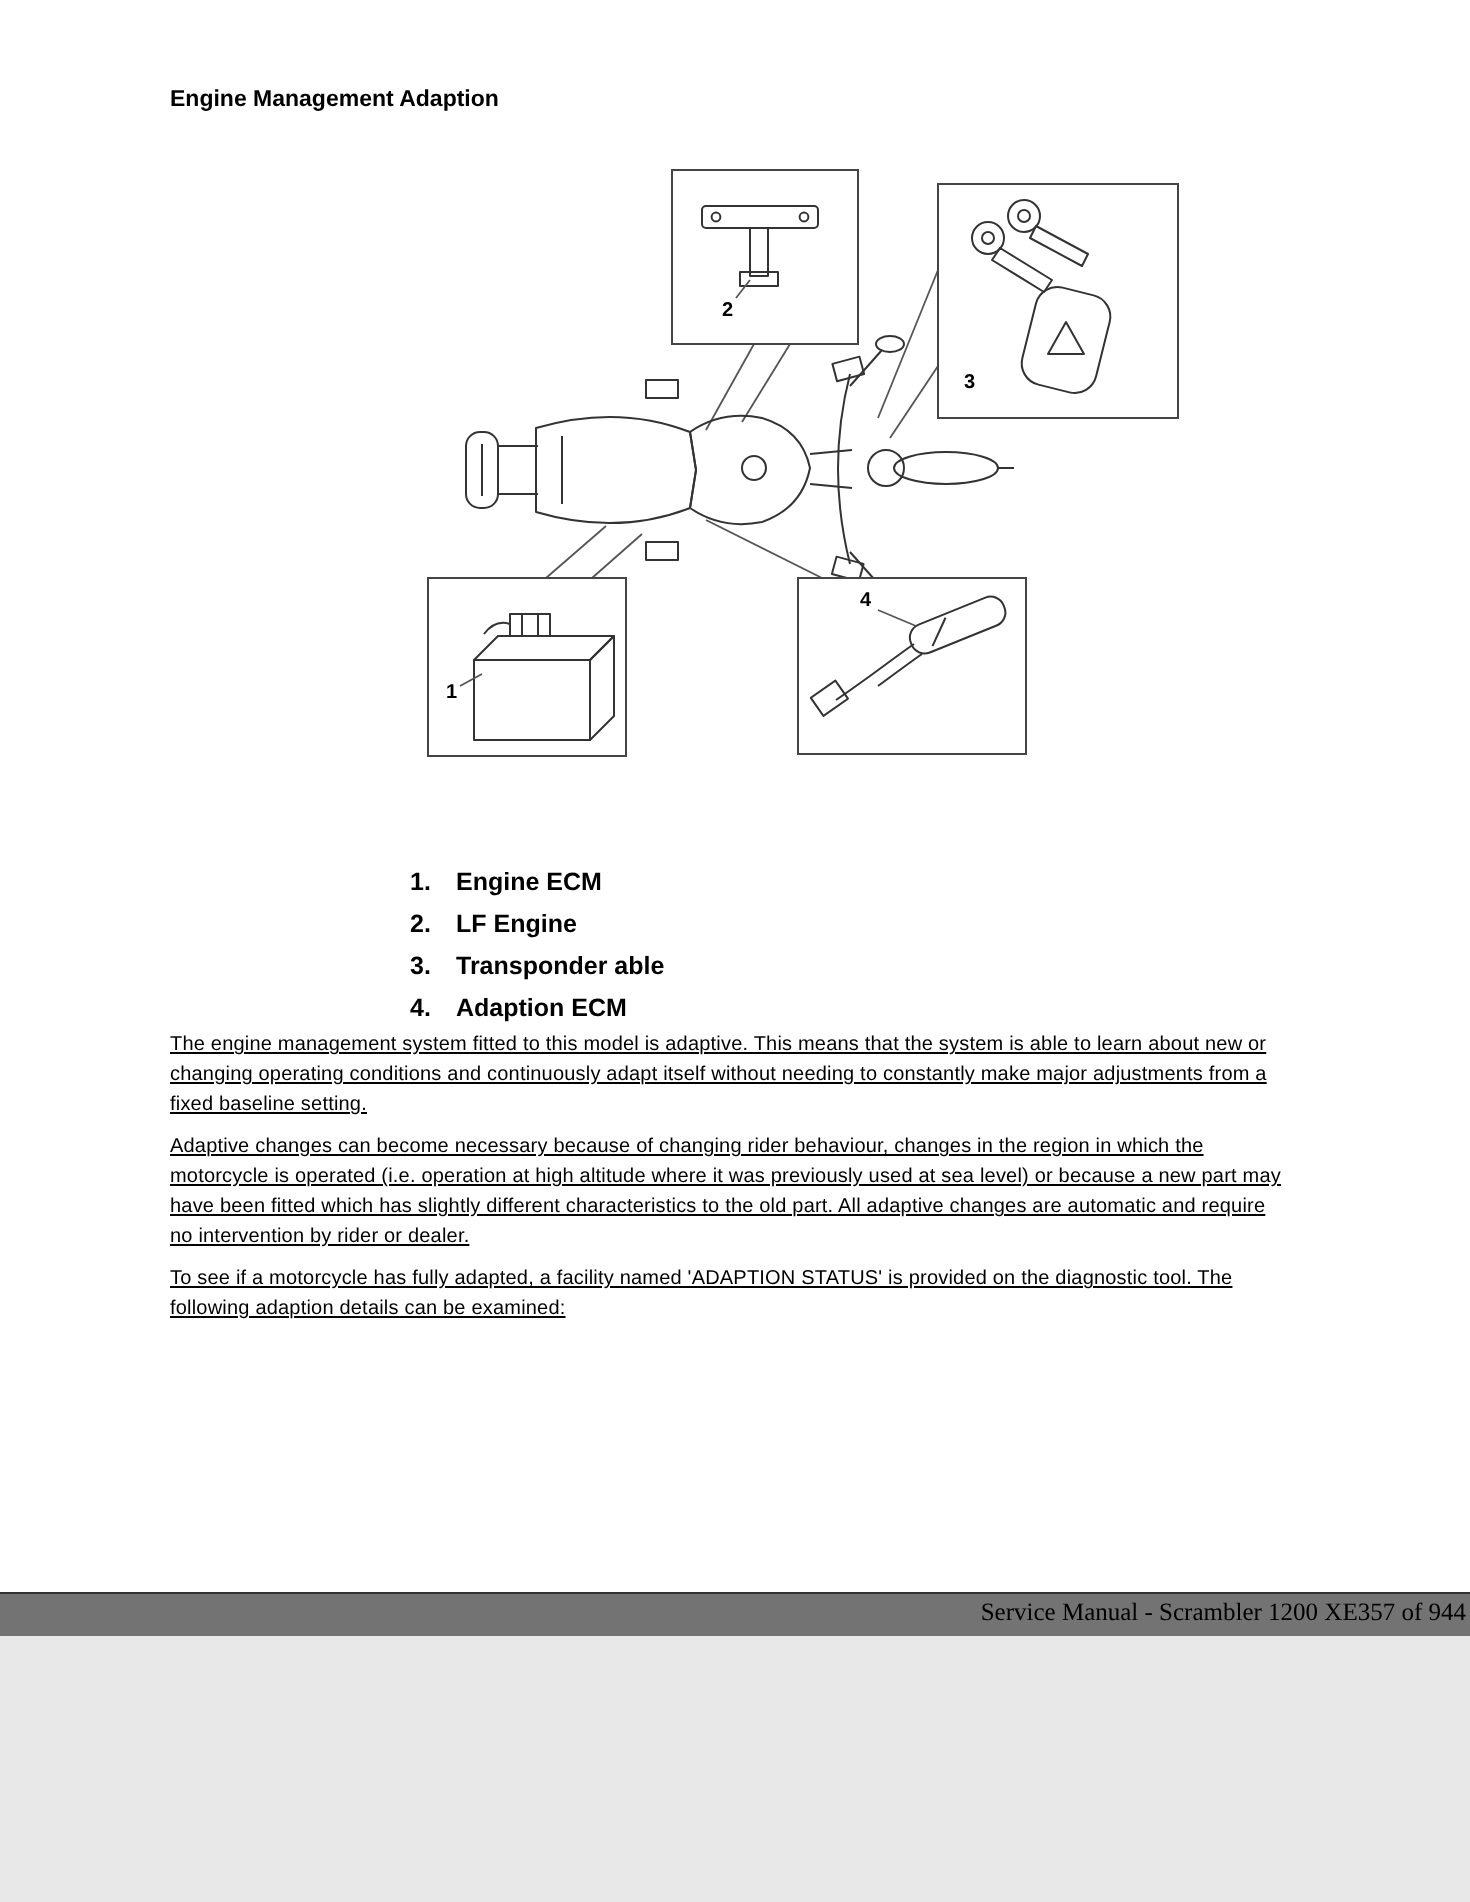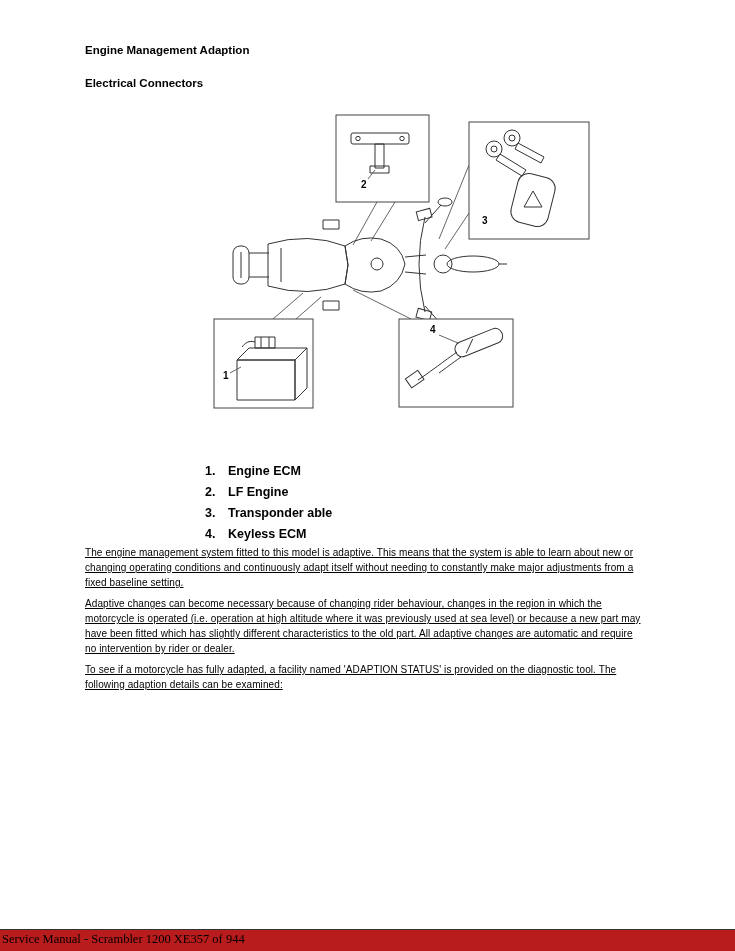--- a/index.html
+++ b/index.html
@@ -1,18 +1,18 @@
 <!DOCTYPE html>
 <html><head>
 <meta charset="utf-8">
 <style>
   html,body { margin:0; padding:0; background:#e8e8e8; }
   .page {
     position:relative;
-    width:735px; height:951px;
+    width:735px; height:818px;
     margin:0 auto;
     background:#ffffff;
     font-family:"Liberation Sans", sans-serif;
     color:#000;
     overflow:hidden;
   }
   .content { padding:44px 90px 0 85px; }
   .eyebrow {
     font-size:11.5px; font-weight:bold;
     margin:0 0 21px 0;
@@ -40,36 +40,35 @@
     font-size:11.5px; font-weight:bold;
     margin:26px 0 14px 0;
   }
   .body-text {
     font-size:10px; line-height:15px; letter-spacing:0.1px;
     margin:0 0 6px 0;
     text-decoration:underline;
   }
   .footer {
     position:absolute; left:0; right:0; bottom:0;
-    display:flex; justify-content:flex-start;
+    display:flex; justify-content:flex-end;
     border-top:1px solid #333;
     font-family:"Liberation Serif", serif;
     font-size:12.5px;
     padding:2px 2px 4px 2px;
-    background:#b91c1c;
+    background:#737373;
   }
 </style>
 </head>
 <body>
 
 <div class="page">
   <div class="content">
 
     <div class="eyebrow">Engine Management Adaption</div>
-    <div class="subtitle">Electrical Connectors</div>
 
     <div class="diagram">
       <svg width="380" height="310" viewBox="0 0 380 310">
 
         <g>
           <line class="ln" x1="166" y1="95" x2="142" y2="138"></line>
           <line class="ln" x1="184" y1="95" x2="160" y2="134"></line>
           <line class="ln" x1="228" y1="132" x2="258" y2="58"></line>
           <line class="ln" x1="234" y1="142" x2="258" y2="106"></line>
           <line class="ln" x1="92" y1="186" x2="62" y2="212"></line>
@@ -160,21 +159,21 @@
       <div class="legend-row">
         <span class="legend-num">2.</span>
         <span>LF Engine</span>
       </div>
       <div class="legend-row">
         <span class="legend-num">3.</span>
         <span>Transponder able</span>
       </div>
       <div class="legend-row">
         <span class="legend-num">4.</span>
-        <span>Keyless ECM</span>
+        <span>Adaption ECM</span>
       </div>
     </div>
 
     <p class="body-text">The engine management system fitted to this model is adaptive. This means that the system is able to learn about new or changing operating conditions and continuously adapt itself without needing to constantly make major adjustments from a fixed baseline setting.</p>
     <p class="body-text">Adaptive changes can become necessary because of changing rider behaviour, changes in the region in which the motorcycle is operated (i.e. operation at high altitude where it was previously used at sea level) or because a new part may have been fitted which has slightly different characteristics to the old part. All adaptive changes are automatic and require no intervention by rider or dealer.</p>
 
     <p class="body-text">To see if a motorcycle has fully adapted, a facility named 'ADAPTION STATUS' is provided on the diagnostic tool. The following adaption details can be examined:</p>
 
   </div>
 

